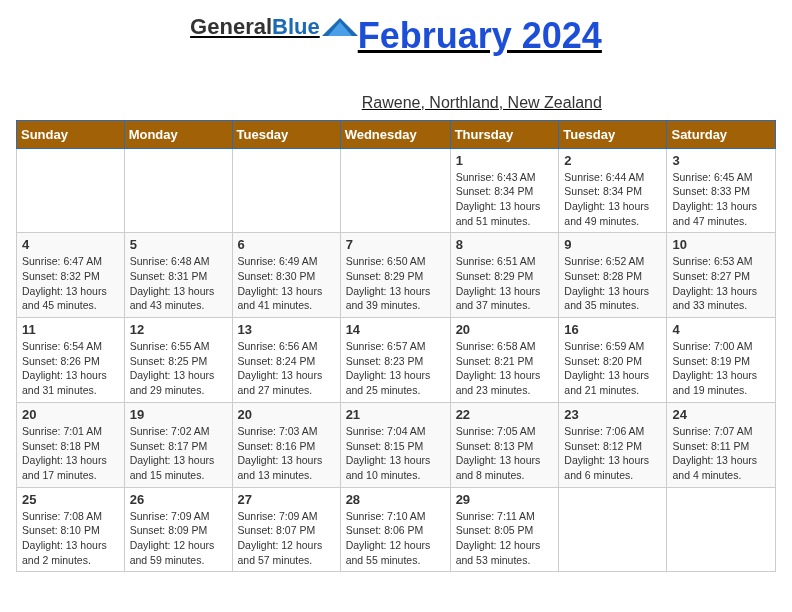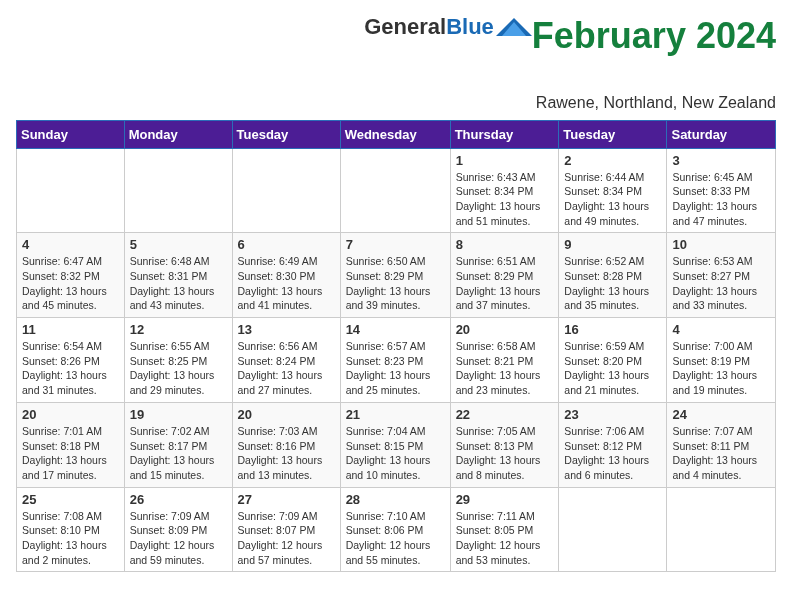--- a/index.html
+++ b/index.html
@@ -5,23 +5,24 @@
     * { box-sizing: border-box; margin: 0; padding: 0; }
     body {
       font-family: Arial, sans-serif;
       background: #fff;
       width: 792px;
       min-height: 612px;
       padding: 16px;
     }
     .header {
       display: flex;
-      justify-content: flex-end;
+      justify-content: center;
       align-items: flex-start;
       margin-bottom: 8px;
+      text-decoration: underline;
     }
     .logo {
       display: flex;
       flex-direction: column;
       align-items: flex-start;
     }
     .logo-text {
       font-size: 22px;
       font-weight: bold;
       color: #333;
@@ -39,35 +40,35 @@
     .logo-row {
       display: flex;
       align-items: center;
     }
     .title-area {
       text-align: right;
     }
     .month-title {
       font-size: 36px;
       font-weight: bold;
-      color: #15803d;
+      color: #1d4ed8;
       line-height: 1.1;
     }
     .location {
       font-size: 16px;
       color: #333;
       margin-top: 38px;
     }
     table {
       width: 100%;
       border-collapse: collapse;
       font-size: 11px;
     }
     thead th {
-      background-color: #4c1d95;
+      background-color: #a16207;
       color: #fff;
       padding: 6px 4px;
       text-align: left;
       font-size: 13px;
       font-weight: bold;
       border: 1px solid #2b6cb8;
     }
     tbody td {
       border: 1px solid #ccc;
       padding: 4px 5px;

